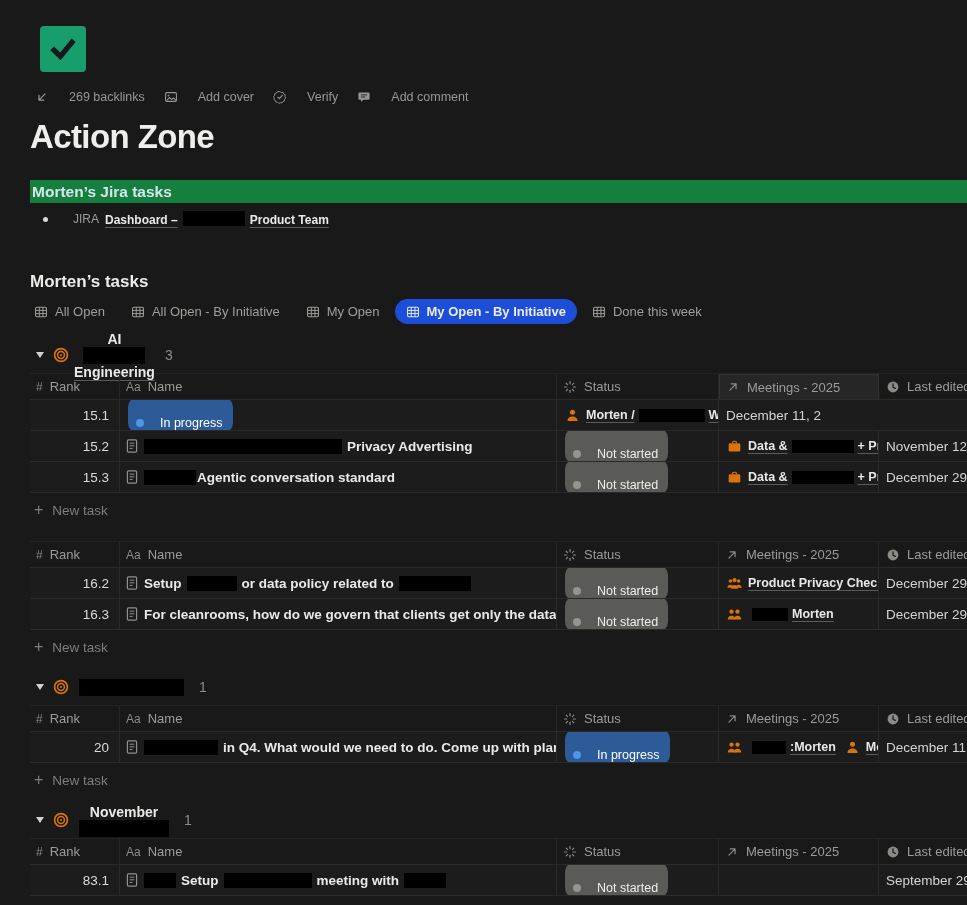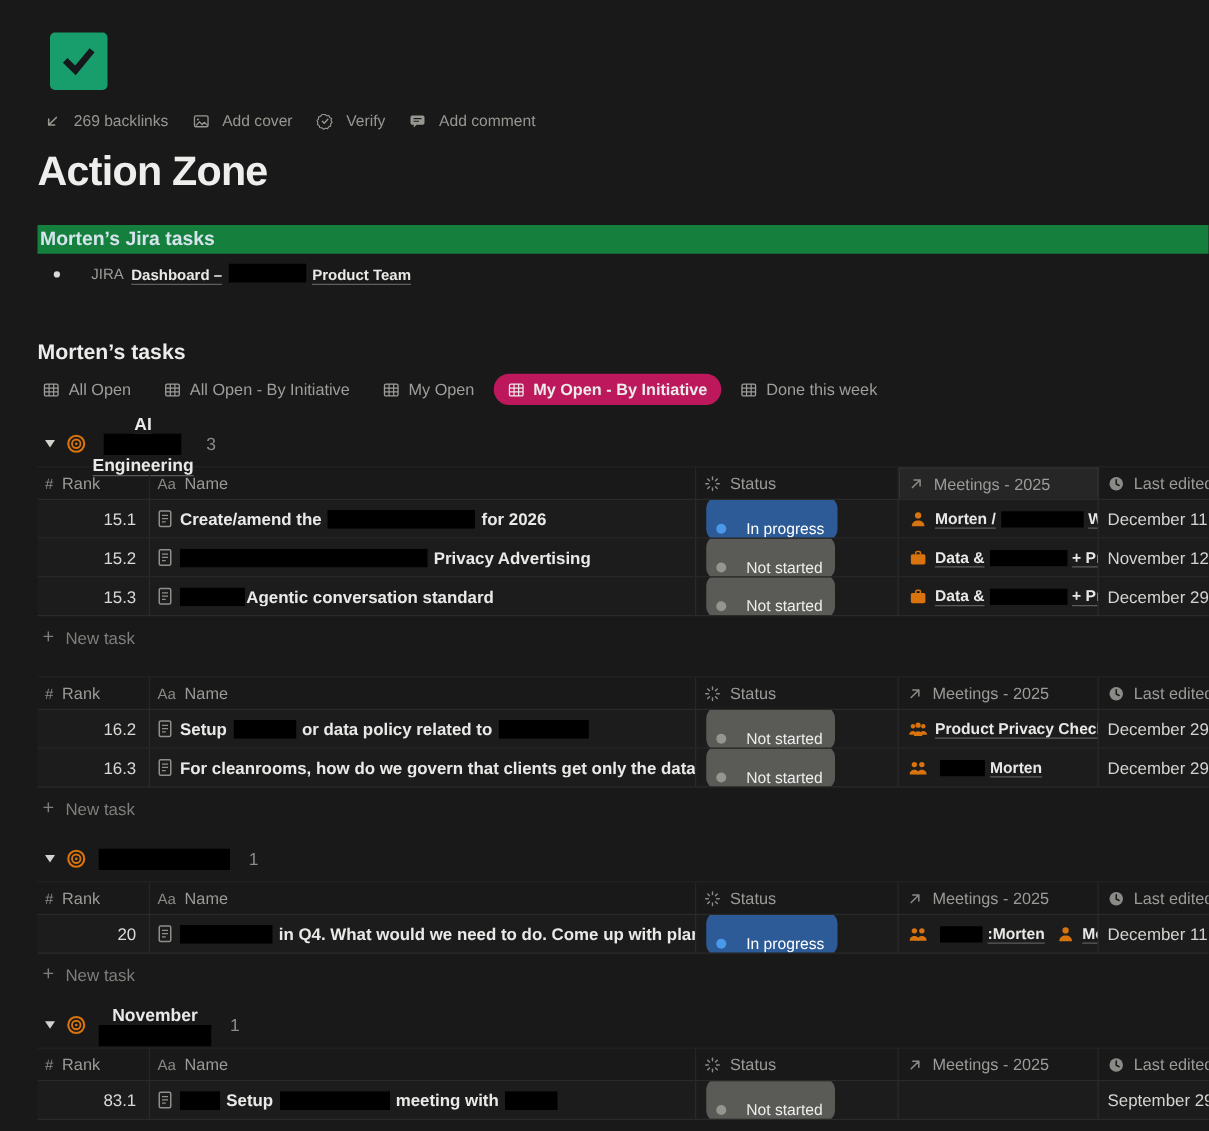--- a/index.html
+++ b/index.html
@@ -8,41 +8,41 @@
     font-family:"Liberation Sans","DejaVu Sans",sans-serif;color:#e6e6e4;
     -webkit-font-smoothing:antialiased;
   }
   .content{padding-left:30px;}
   
   .page-icon{margin:26px 0 0 10px;width:46px;height:46px;border-radius:4px;background:#189e6d;
     display:flex;align-items:center;justify-content:center;}
   .page-icon svg{width:30px;height:30px;color:#15191c;}
   
   .meta-row{margin:18px 0 0 5px;display:flex;align-items:center;gap:19px;color:#979792;font-size:12.5px;}
-  .meta-item{display:inline-flex;align-items:center;gap:10px;cursor:pointer;}
+  .meta-item{display:inline-flex;align-items:center;gap:20px;cursor:pointer;}
   .meta-item svg{width:14px;height:14px;}
   
   .title{margin-top:13px;font-size:33px;font-weight:bold;letter-spacing:-0.6px;color:#eeeeec;line-height:40px;}
   
   .jira-band{margin-top:23px;width:937px;height:23px;background:#15803d;display:flex;align-items:center;
     font-size:15.5px;font-weight:bold;color:#d6e4ee;padding-left:2px;box-sizing:border-box;}
   
   .bullet-row{margin-top:7px;height:18px;display:flex;align-items:center;}
   .bullet-dot{margin-left:13px;width:5px;height:5px;border-radius:50%;background:#d9d9d6;}
   .jira-tag{margin-left:25px;font-size:12px;color:#9b9b98;}
   .jira-link{margin-left:6px;font-size:12px;font-weight:bold;color:#e9e9e7;
     text-decoration:underline;text-decoration-color:rgba(255,255,255,.3);text-underline-offset:2.5px;cursor:pointer;}
   
   .tasks-heading{margin-top:43px;font-size:17px;font-weight:bold;color:#ececea;line-height:21px;}
   
   .tabs{margin-top:7px;margin-left:-7px;display:flex;align-items:flex-end;gap:4px;}
   .tab{display:inline-flex;align-items:center;gap:7px;color:#9e9e9b;font-size:13px;font-weight:500;
     padding:5px 11px;border-radius:14px;cursor:pointer;white-space:nowrap;}
   .tab svg{width:14px;height:14px;}
-  .tab.sel{background:#be185d;color:#ebebe9;font-weight:bold;}
+  .tab.sel{background:#1d4ed8;color:#ebebe9;font-weight:bold;}
   
   .group{margin-top:22px;}
   .group:first-of-type{margin-top:15px;}
   .group-header{display:flex;align-items:center;height:18px;}
   .caret{margin-left:6px;width:0;height:0;border-left:4.5px solid transparent;border-right:4.5px solid transparent;
     border-top:6px solid #d2d2cf;cursor:pointer;}
   .group-header .target{margin-left:9px;width:16px;height:16px;color:#d9730d;}
   .gname{margin-left:5px;display:inline-flex;align-items:center;font-size:14px;font-weight:bold;color:#e9e9e7;cursor:pointer;flex-direction:column;}
   .gname .t{text-decoration:underline;text-decoration-color:rgba(255,255,255,.28);text-underline-offset:3px;}
   .gcount{margin-left:10px;font-size:14px;color:#8b8b88;font-weight:normal;}
@@ -294,30 +294,20 @@
           </div>
         <div class="hcell last">
             <svg class="hic">
               <use href="#sym-clock"></use>
             </svg>
             <span>Last edited</span>
           </div>
       </div>
       <div class="trow">
         <div class="cell rank">15.1</div>
-        <div class="cell name">
-          <svg class="doc">
-              <use href="#sym-doc"></use>
-            </svg>
-          <span class="nm">
-              <span>Create/amend the</span>
-              <span class="redact" style="width:118px"></span>
-              <span>for 2026</span>
-            </span>
-        </div>
         <div class="cell status">
           <span class="st ip">
               <span class="dot"></span>
               <span>In progress</span>
             </span>
         </div>
         <div class="cell meet">
           <svg class="micon">
               <use href="#sym-person"></use>
             </svg>

